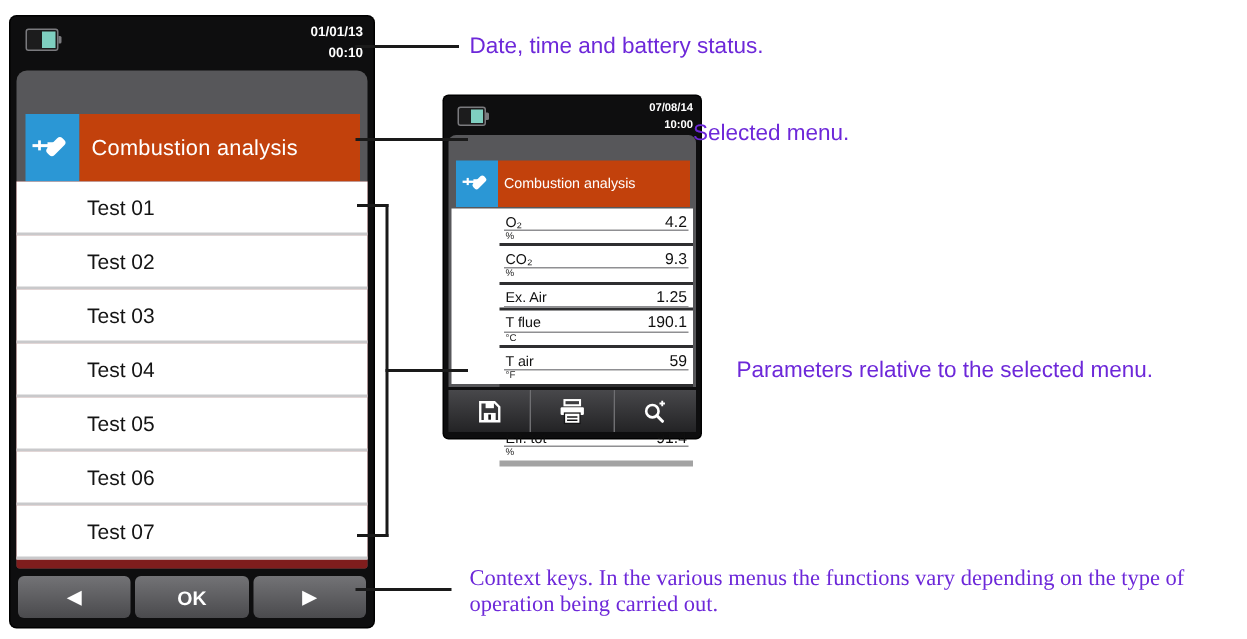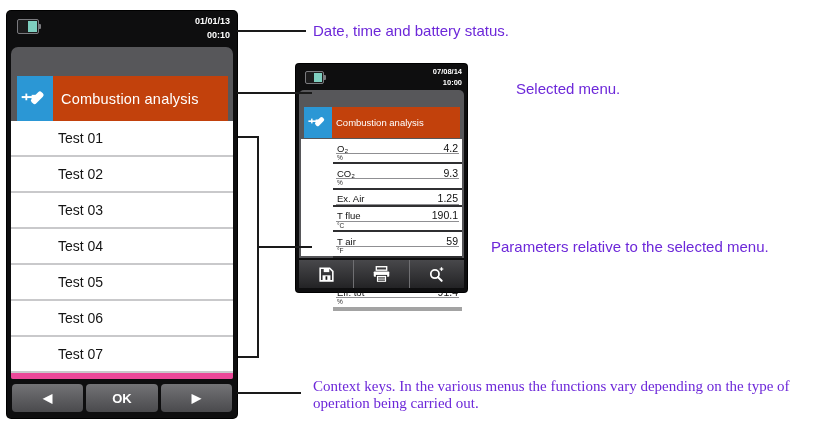--- a/index.html
+++ b/index.html
@@ -12,28 +12,28 @@
   .battery::after{content:"";position:absolute;right:-3px;top:28%;width:2px;height:44%;
                   background:#7a7a7e;border-radius:0 1px 1px 0;}
   .battery .fill{position:absolute;right:1px;top:1px;bottom:1px;width:45%;background:#7fcfc0;}
   .datetime{position:absolute;text-align:right;color:#fff;font-weight:bold;}
   .panel{position:absolute;background:#57575a;}
   .banner{position:absolute;display:flex;}
   .banner .bicon{background:#2b97d5;flex:none;display:flex;align-items:center;justify-content:center;}
   .banner .blabel{flex:1;background:#c2410c;color:#fff;display:flex;align-items:center;}
 
   
-  #dev-left{left:7px;top:11px;width:230px;height:407px;}
+  #dev-left{left:7px;top:11px;width:230px;height:407px;padding-left:12px;}
   #dev-left .battery{left:10px;top:8px;width:20px;height:13px;}
   #dev-left .datetime{right:7px;top:4px;font-size:9px;line-height:1.5;}
   #panel-left{left:4px;right:4px;top:36px;bottom:39px;border-radius:7px 7px 2px 2px;}
   #banner-left{left:6px;right:5px;top:29px;height:45px;}
   #banner-left .bicon{width:36px;}
   #banner-left .blabel{font-size:14.5px;padding-left:8px;letter-spacing:.2px;}
-  #list-left{position:absolute;left:0;right:0;top:74px;bottom:0;background:#ec4899;border-radius:0 0 2px 2px;}
+  #list-left{position:absolute;left:0;right:0;top:74px;bottom:0;background:#7f1d1d;border-radius:0 0 2px 2px;}
   .trow{height:34px;border-bottom:2px solid #c9c9cb;display:flex;align-items:center;
         padding-left:47px;font-size:14px;color:#141414;background:#fff;}
   #bar-left{position:absolute;left:0;right:0;bottom:0;height:39px;display:flex;gap:3px;
             padding:5px 5px 6px 5px;box-sizing:border-box;}
   .ckey{flex:1;background:linear-gradient(#74747 7,#4a4a4d);
         background:linear-gradient(#737376,#4a4a4d);border-radius:4px;color:#fff;
         display:flex;align-items:center;justify-content:center;font-size:13px;font-weight:bold;}
   .ckey .arrow{font-size:12px;}
 
   
@@ -241,17 +241,17 @@
 
   <div class="line" style="left:237px;top:30px;width:69px;height:2px;"></div>
   <div class="line" style="left:237px;top:92px;width:75px;height:2px;"></div>
   <div class="line" style="left:238px;top:136px;width:21px;height:2px;"></div>
   <div class="line" style="left:257px;top:136px;width:2px;height:222px;"></div>
   <div class="line" style="left:238px;top:356px;width:21px;height:2px;"></div>
   <div class="line" style="left:257px;top:246px;width:55px;height:2px;"></div>
   <div class="line" style="left:237px;top:392px;width:64px;height:2px;"></div>
 
   <div class="note" style="left:313px;top:22px;">Date, time and battery status.</div>
-  <div class="note" style="left:516px;top:80px;">Selected menu.</div>
+  <div class="note" style="left:462px;top:80px;">Selected menu.</div>
   <div class="note" style="left:491px;top:238px;">Parameters relative to the selected menu.</div>
   <div class="note" style="left:313px;top:378px;width:505px;font-family:Liberation Serif, serif;">Context keys. In the various menus the functions vary depending on the type of operation being carried out.</div>
 
 </div>
 
 </body></html>

